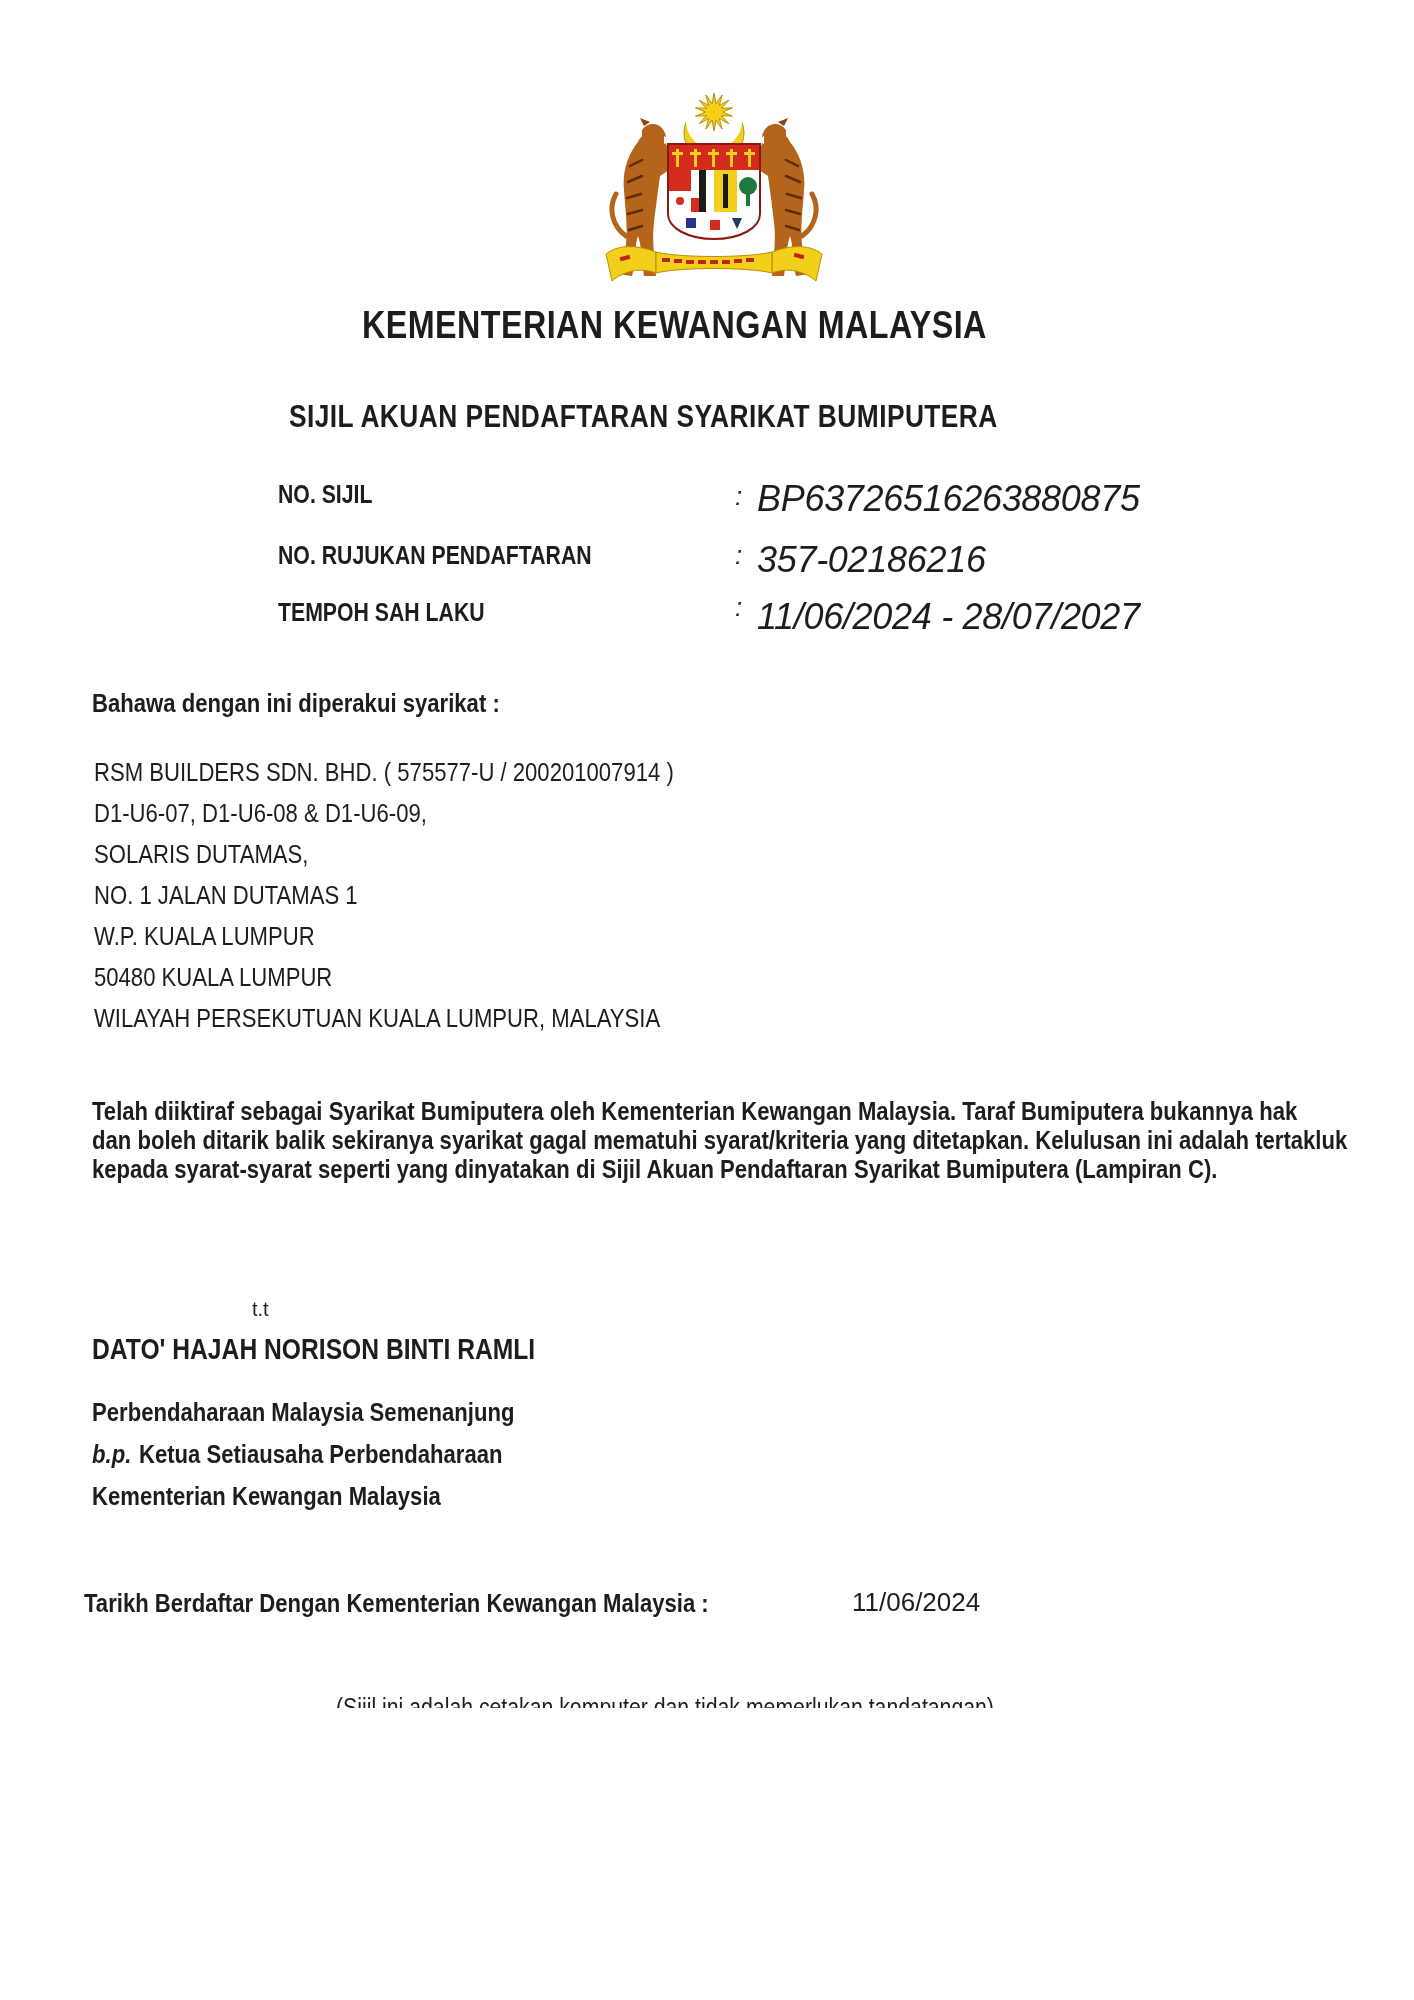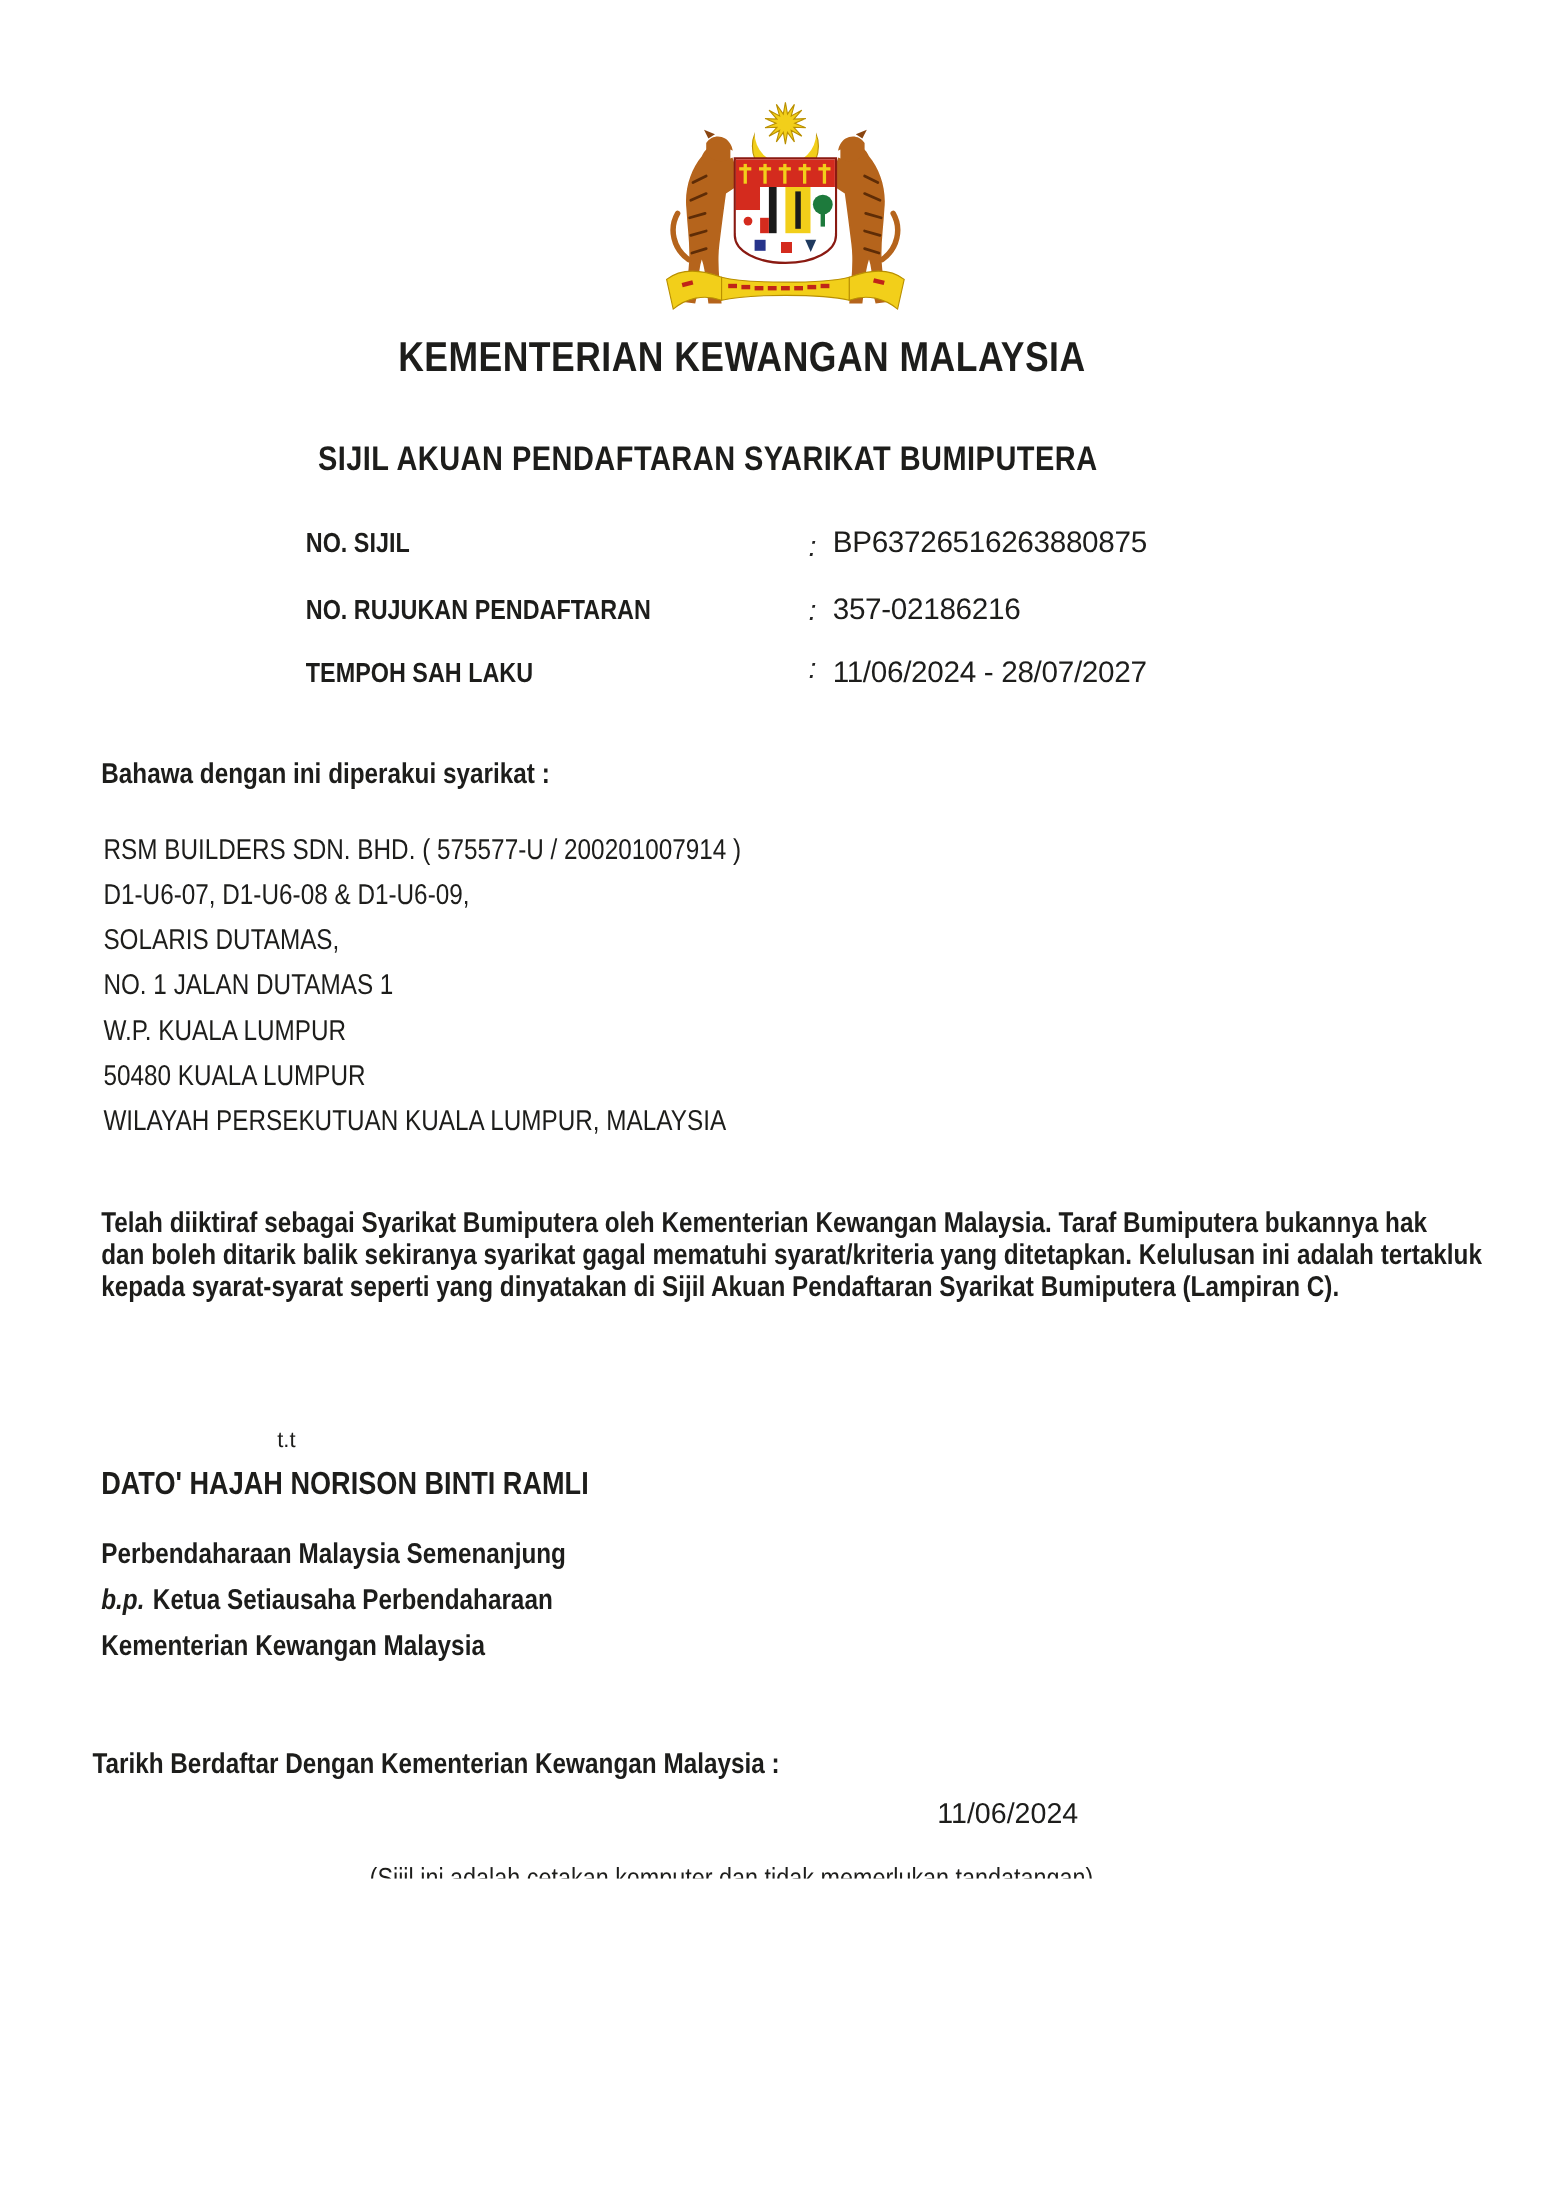--- a/index.html
+++ b/index.html
@@ -12,21 +12,21 @@
     color:#1d1d1b;
   }
   .ln{position:absolute;white-space:nowrap;line-height:1.2;transform-origin:0 0;}
   .cx85{transform:scaleX(0.85);}
   .b{font-weight:700;}
   .it{font-style:italic;}
   .title{font-size:38px;letter-spacing:0.5px;}
   .subtitle{font-size:31px;letter-spacing:0.5px;}
   .flabel{font-size:25px;}
   .fcolon{font-size:26px;font-style:italic;color:#222;}
-  .fvalue{font-size:27px;letter-spacing:-0.3px;}
+  .fvalue{font-size:36px;letter-spacing:-0.3px;font-style:italic;}
   .body{font-size:26px;}
   .name{font-size:29px;}
   .small{font-size:20px;}
   .foot{font-size:25px;}
   .bp-rest{margin-left:9px;}
 </style>
 </head>
 <body>
 
 <div id="page">
@@ -152,17 +152,17 @@
 
   <div class="ln small" style="left:252px;top:1297px;">t.t</div>
   <div class="ln cx85 b name" style="left:92px;top:1332px;">DATO' HAJAH NORISON BINTI RAMLI</div>
   <div class="ln cx85 b body" style="left:92px;top:1397px;">Perbendaharaan Malaysia Semenanjung</div>
   <div class="ln cx85 b body" style="left:92px;top:1439px;">
     <span class="it">b.p.</span><span class="bp-rest">Ketua Setiausaha Perbendaharaan</span>
   </div>
   <div class="ln cx85 b body" style="left:92px;top:1481px;">Kementerian Kewangan Malaysia</div>
 
   <div class="ln cx85 b body" style="left:84px;top:1588px;">Tarikh Berdaftar Dengan Kementerian Kewangan Malaysia :</div>
-  <div class="ln body" style="left:852px;top:1587px;margin-top:46px;">11/06/2024</div>
+  <div class="ln body" style="left:852px;top:1587px;">11/06/2024</div>
 
   <div class="ln cx85 foot" style="left:336px;top:1692px;">(Sijil ini adalah cetakan komputer dan tidak memerlukan tandatangan)</div>
 
 </div>
 
 </body></html>

